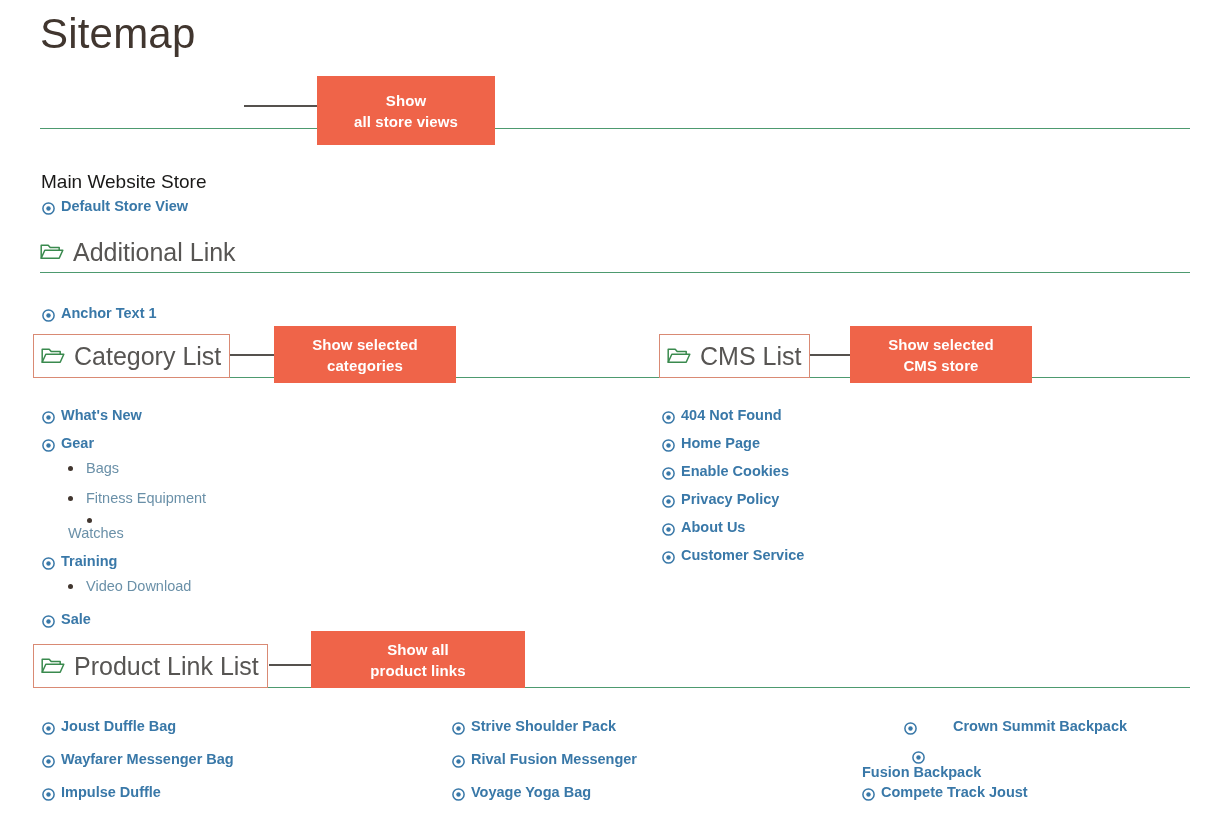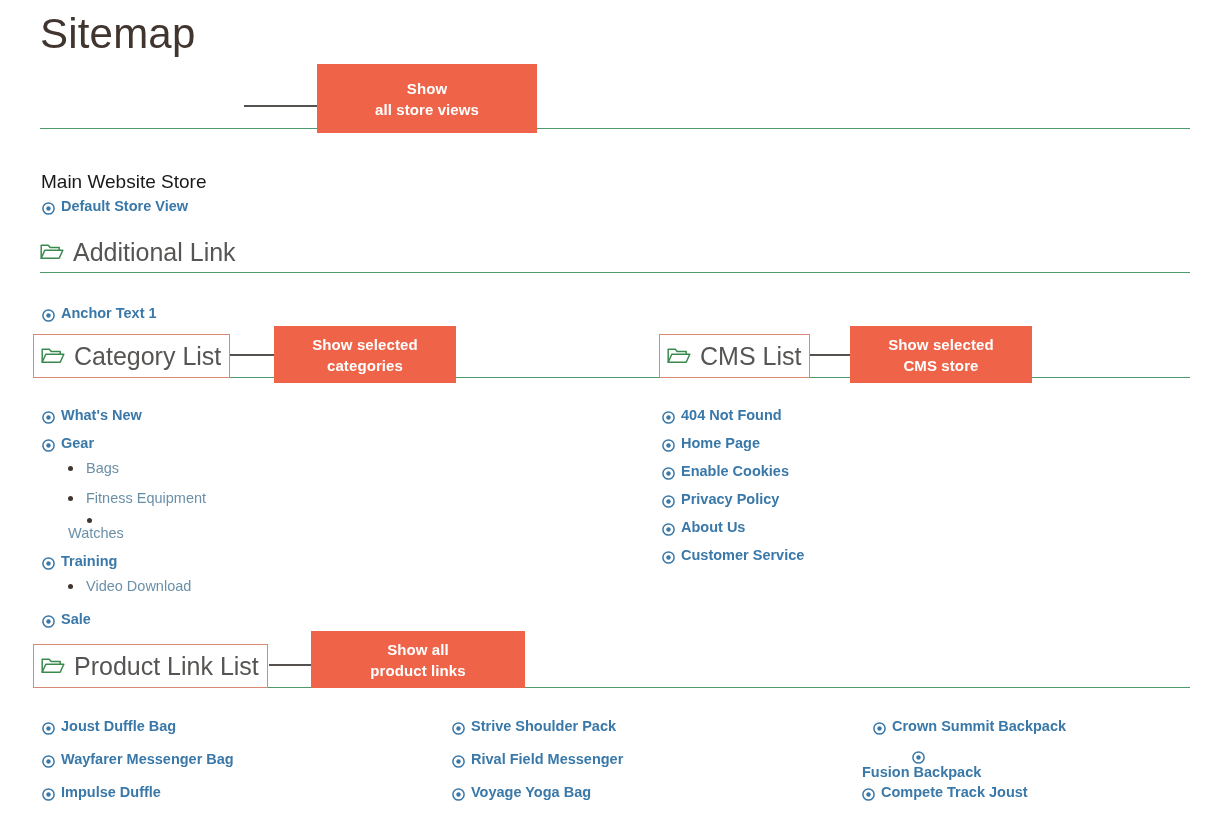--- a/index.html
+++ b/index.html
@@ -147,21 +147,21 @@
 <body>
 
 <div id="page">
 
   <div class="page-title">Sitemap</div>
 
   <div class="sec-rule" style="left:40px; top:128px; width:1150px;"></div>
   <div class="connector" style="left:244px; top:105px; width:75px;"></div>
 
 
-  <div class="callout" style="left:317px; top:64px; width:220px; height:69px;">
+  <div class="callout" style="left:317px; top:76px; width:178px; height:69px;">
     <span>
       <span>Show</span><br>
       <span>all store views</span>
     </span>
   </div>
 
   <div class="store-name" style="left:41px; top:171px;">Main Website Store</div>
 
   <div class="link-item" style="left:42px; top:196px;">
     <span class="dot-ico">
@@ -404,33 +404,33 @@
     </span>
     <span>Strive Shoulder Pack</span>
   </div>
   <div class="link-item" style="left:452px; top:749px;">
     <span class="dot-ico">
       <svg viewBox="0 0 13 13" width="13" height="13" xmlns="http://www.w3.org/2000/svg">
         <circle cx="6.5" cy="6.5" r="5.6" fill="none" stroke="#3978a8" stroke-width="1.5"></circle>
         <circle cx="6.5" cy="6.5" r="2.2" fill="#3978a8"></circle>
       </svg>
     </span>
-    <span>Rival Field Messenger</span>
+    <span>Rival Fusion Messenger</span>
   </div>
   <div class="link-item" style="left:452px; top:782px;">
     <span class="dot-ico">
       <svg viewBox="0 0 13 13" width="13" height="13" xmlns="http://www.w3.org/2000/svg">
         <circle cx="6.5" cy="6.5" r="5.6" fill="none" stroke="#3978a8" stroke-width="1.5"></circle>
         <circle cx="6.5" cy="6.5" r="2.2" fill="#3978a8"></circle>
       </svg>
     </span>
     <span>Voyage Yoga Bag</span>
   </div>
 
-  <div class="link-item" style="left:873px; top:716px;">
+  <div class="link-item" style="left:904px; top:716px;gap:30px;">
     <span class="dot-ico">
       <svg viewBox="0 0 13 13" width="13" height="13" xmlns="http://www.w3.org/2000/svg">
         <circle cx="6.5" cy="6.5" r="5.6" fill="none" stroke="#3978a8" stroke-width="1.5"></circle>
         <circle cx="6.5" cy="6.5" r="2.2" fill="#3978a8"></circle>
       </svg>
     </span>
     <span>Crown Summit Backpack</span>
   </div>
   <div class="link-item" style="left:862px; top:749px;flex-direction:column;">
     <span class="dot-ico">

